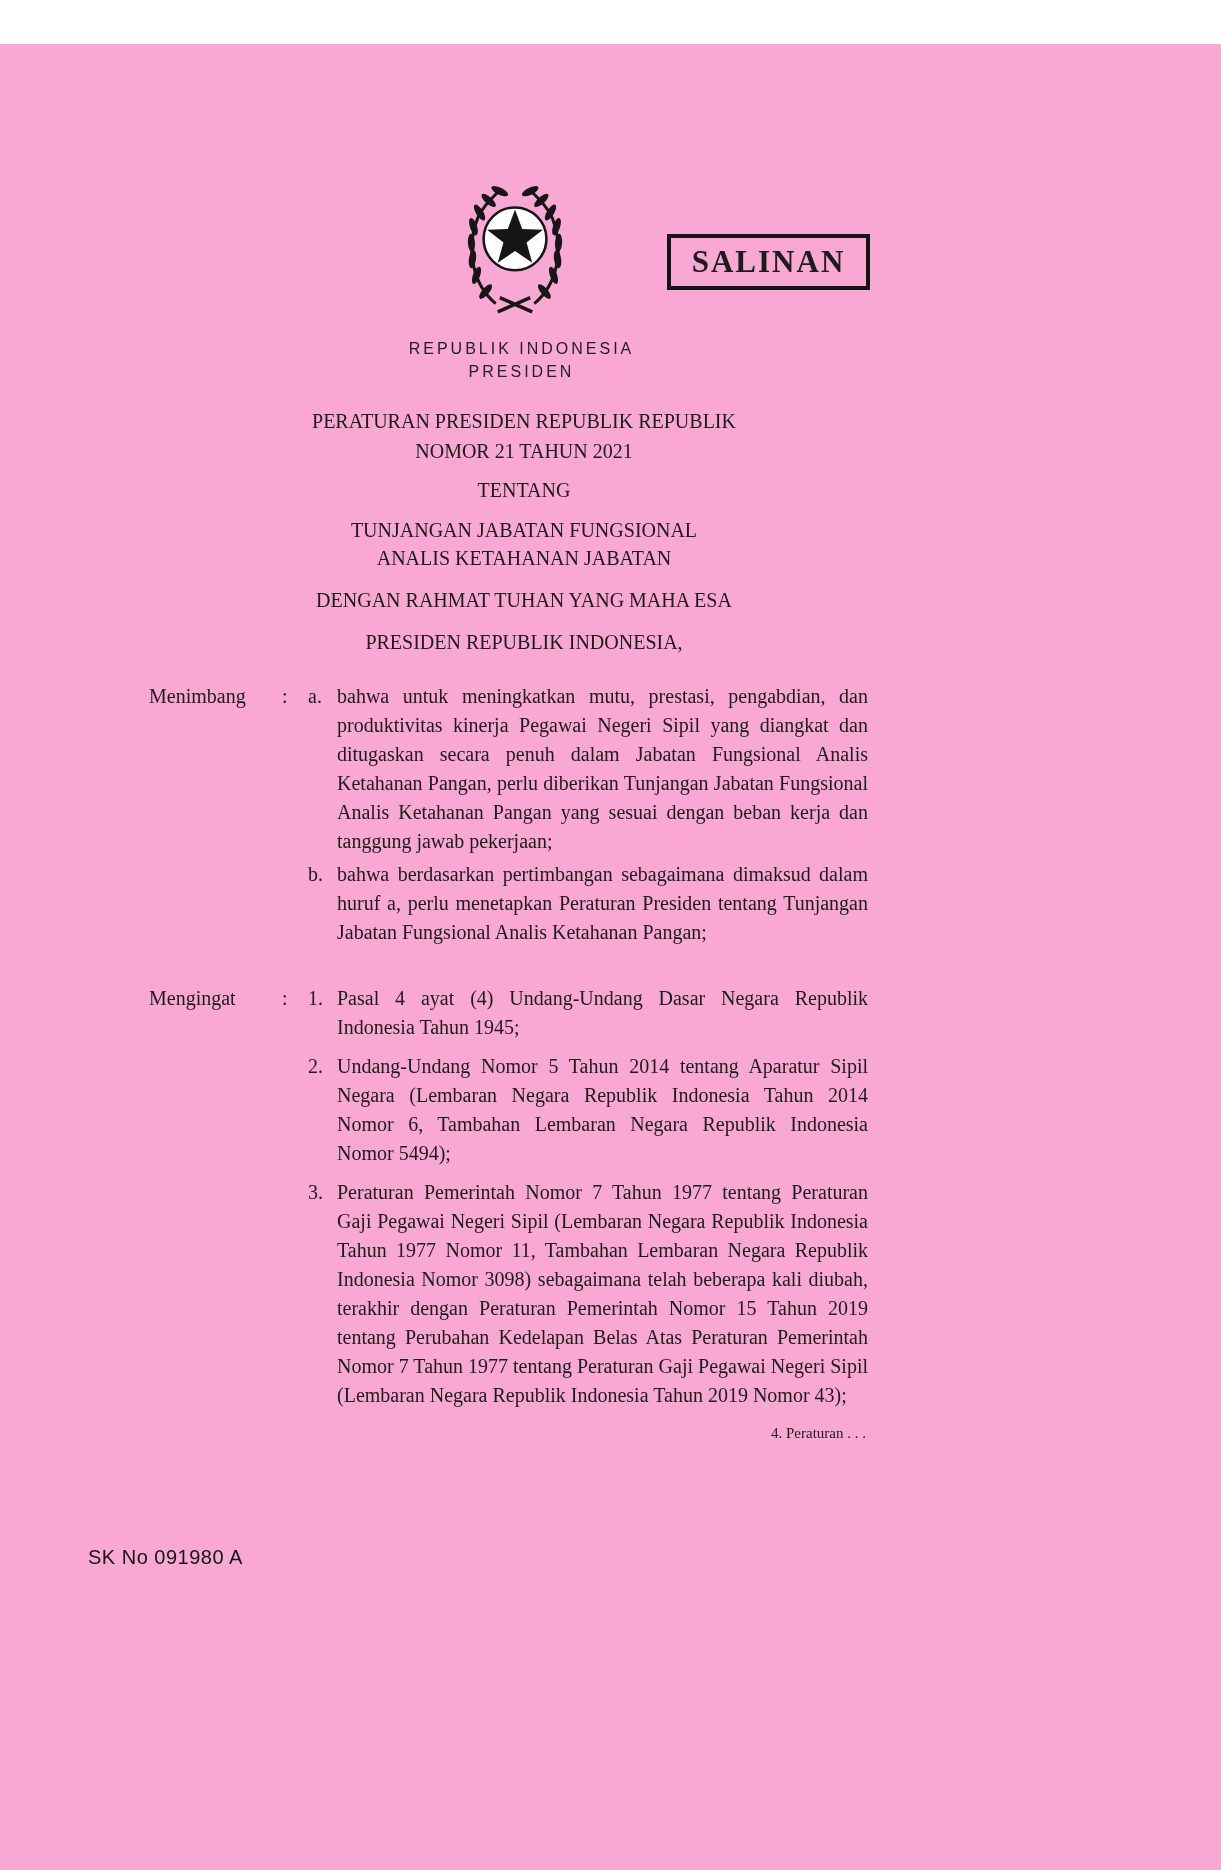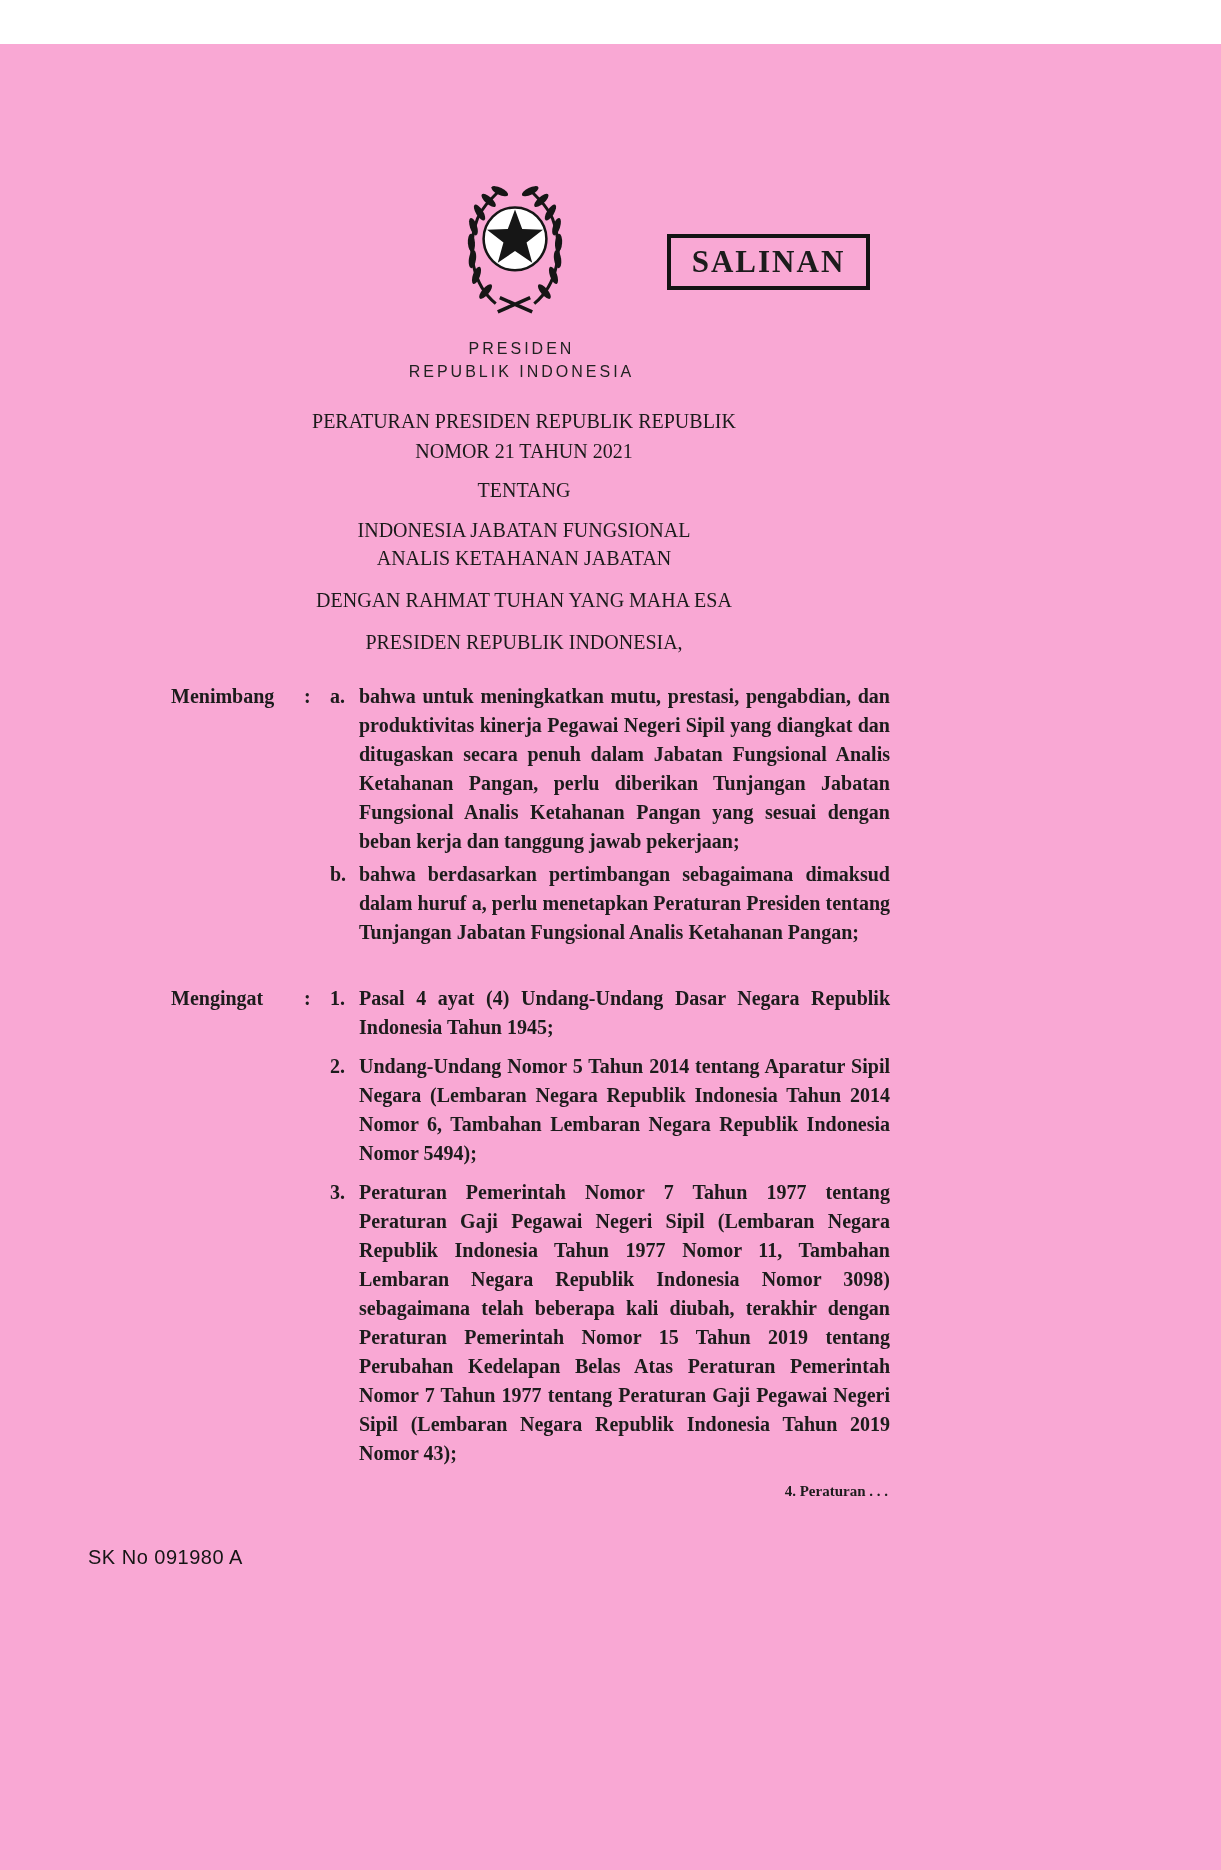--- a/index.html
+++ b/index.html
@@ -31,22 +31,22 @@
   .title-block {
     position:absolute; left:0; top:363px; width:1048px;
     text-align:center; font-size:20px; line-height:28px; color:#1b1b1b;
   }
   .gap-xs { margin-top:2px; }
   .gap-md { margin-top:11px; }
   .gap-md2 { margin-top:12px; }
   .gap-lg { margin-top:14px; }
   
   .body {
-    position:absolute; left:171px; top:638px; width:719px;
-    font-size:20px; line-height:29px;font-weight:bold;
+    position:absolute; left:149px; top:638px; width:719px;
+    font-size:20px; line-height:29px;
   }
   .clause { display:flex; align-items:flex-start; }
   .clause + .clause { margin-top:37px; }
   .clause-label { width:133px; flex:none; }
   .clause-colon { width:26px; flex:none; }
   .clause-items { flex:1; min-width:0; }
   .item { display:flex; align-items:flex-start; }
   .clause-menimbang .item + .item { margin-top:4px; }
   .clause-mengingat .item + .item { margin-top:10px; }
   .marker { width:29px; flex:none; }
@@ -97,29 +97,29 @@
 
       <path d="M50 122 L82 136 M80 122 L48 136" stroke="#161616" stroke-width="3.5" fill="none"></path>
     </svg>
   </div>
 
   <div class="salinan-box">
     <span>SALINAN</span>
   </div>
 
   <div class="letterhead">
+    <div>REPUBLIK INDONESIA</div>
     <div>PRESIDEN</div>
-    <div>REPUBLIK INDONESIA</div>
   </div>
 
   <div class="title-block">
     <div>PERATURAN PRESIDEN REPUBLIK REPUBLIK</div>
     <div class="gap-xs">NOMOR 21 TAHUN 2021</div>
     <div class="gap-md">TENTANG</div>
-    <div class="gap-md2">INDONESIA JABATAN FUNGSIONAL</div>
+    <div class="gap-md2">TUNJANGAN JABATAN FUNGSIONAL</div>
     <div>ANALIS KETAHANAN JABATAN</div>
     <div class="gap-lg">DENGAN RAHMAT TUHAN YANG MAHA ESA</div>
     <div class="gap-lg">PRESIDEN REPUBLIK INDONESIA,</div>
   </div>
 
   <div class="body">
 
     <section class="clause clause-menimbang">
       <div class="clause-label">Menimbang</div>
       <div class="clause-colon">:</div>

